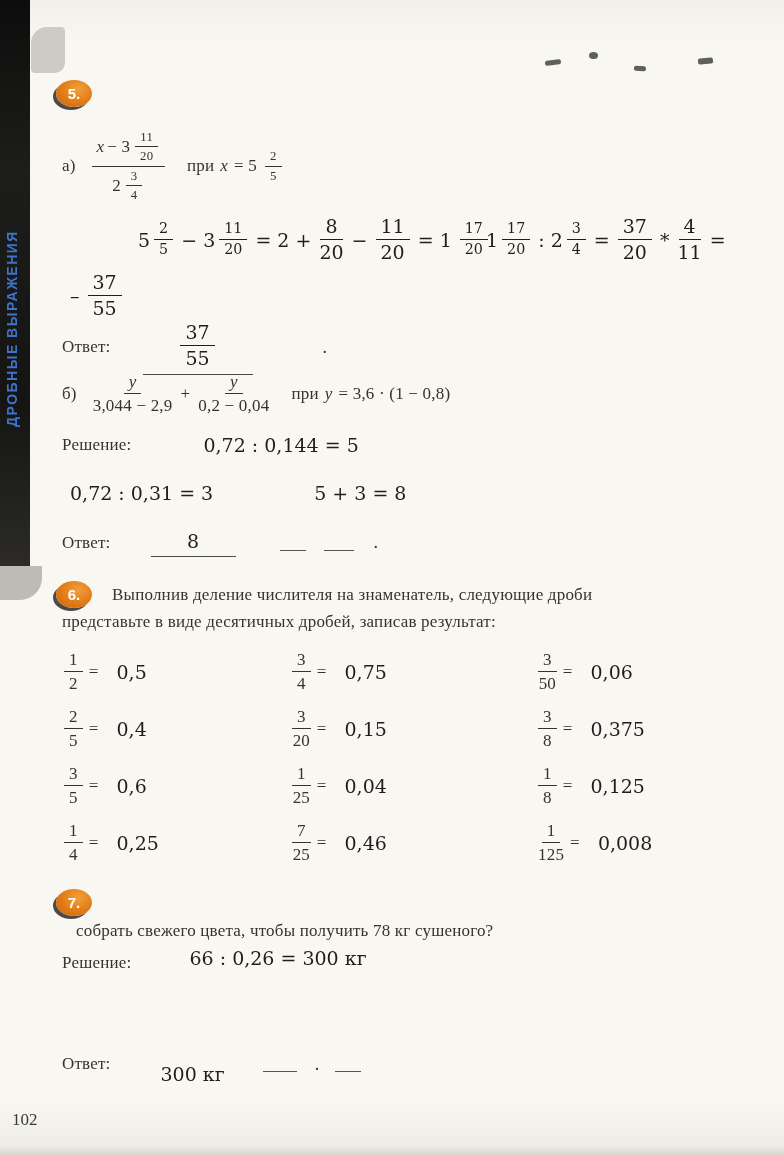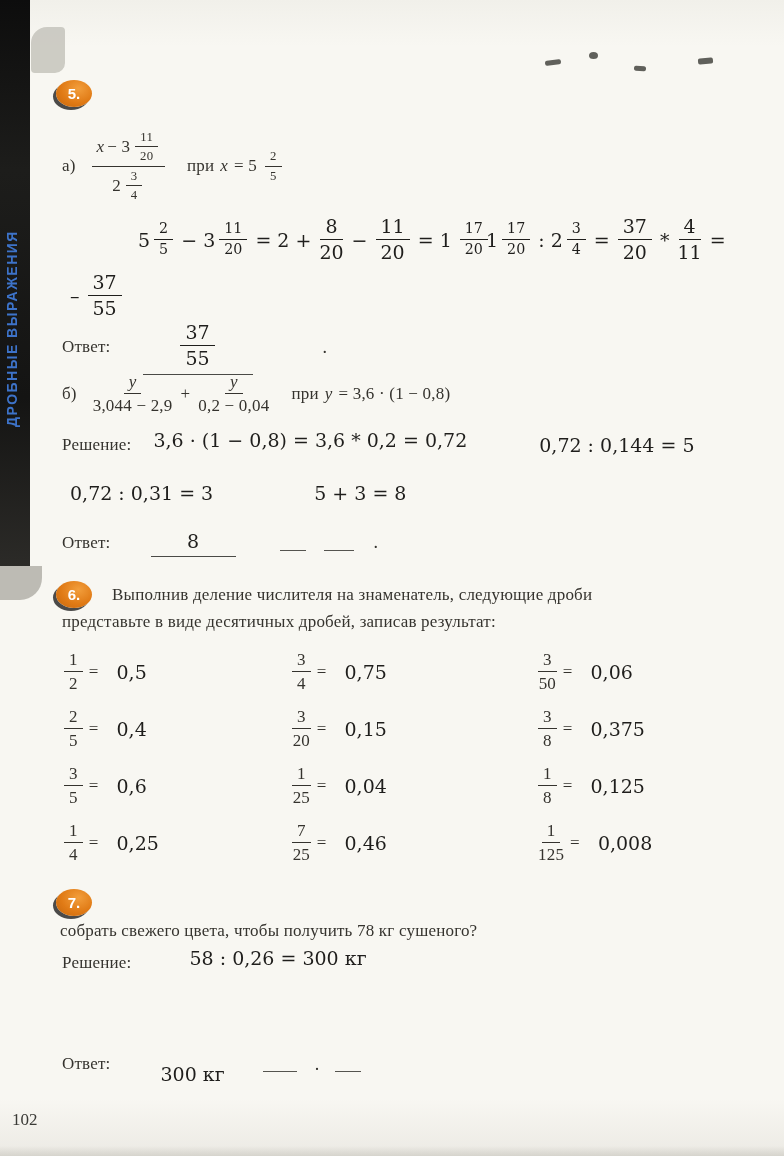--- a/index.html
+++ b/index.html
@@ -178,21 +178,20 @@
       <span class="n var">y</span>
       <span class="d">0,2 − 0,04</span>
     </span>
     <span style="margin-left:14px;">при</span>
     <span class="var">y</span>
     <span>= 3,6 · (1 − 0,8)</span>
   </div>
 
   <div class="row hflex" style="left:62px;top:434px;">
     <span class="printed">Решение:</span>
-    <span class="hw raised" style="margin-left:16px;">3,6 · (1 − 0,8) = 3,6 * 0,2 = 0,72</span>
     <span class="hw" style="margin-left:66px;">0,72 : 0,144 = 5</span>
   </div>
 
   <div class="row hflex hw" style="left:70px;top:482px;">
     <span>0,72 : 0,31 = 3</span>
     <span style="margin-left:95px;">5 + 3 = 8</span>
   </div>
 
   <div class="row hflex" style="left:62px;top:528px;">
     <span class="printed">Ответ:</span>
@@ -302,25 +301,25 @@
   <div class="row cell" style="left:536px;top:821px;">
     <span class="fr printed">
         <span class="n">1</span>
         <span class="d">125</span>
       </span>
     <span class="printed eqs">=</span>
     <span class="hw val">0,008</span>
   </div>
 
   <div class="badge" style="left:56px;top:889px;">7.</div>
-  <div class="row printed" style="left:60px;top:921px;">собрать свежего цвета, чтобы получить 78 кг сушеного?</div>
+  <div class="row printed" style="left:76px;top:921px;">собрать свежего цвета, чтобы получить 78 кг сушеного?</div>
 
   <div class="row hflex" style="left:62px;top:952px;">
     <span class="printed">Решение:</span>
-    <span class="hw raised" style="margin-left:52px;">58 : 0,26 = 300 кг</span>
+    <span class="hw raised" style="margin-left:52px;">66 : 0,26 = 300 кг</span>
   </div>
 
   <div class="row hflex" style="left:62px;top:1038px;">
     <span class="printed">Ответ:</span>
     <span class="hw raised" style="margin-left:44px;margin-top:30px;">300 кг</span>
     <span class="seg" style="width:34px;margin-left:32px;"></span>
     <span class="printed period" style="margin-left:12px;">.</span>
     <span class="seg" style="width:26px;margin-left:10px;"></span>
   </div>
 

